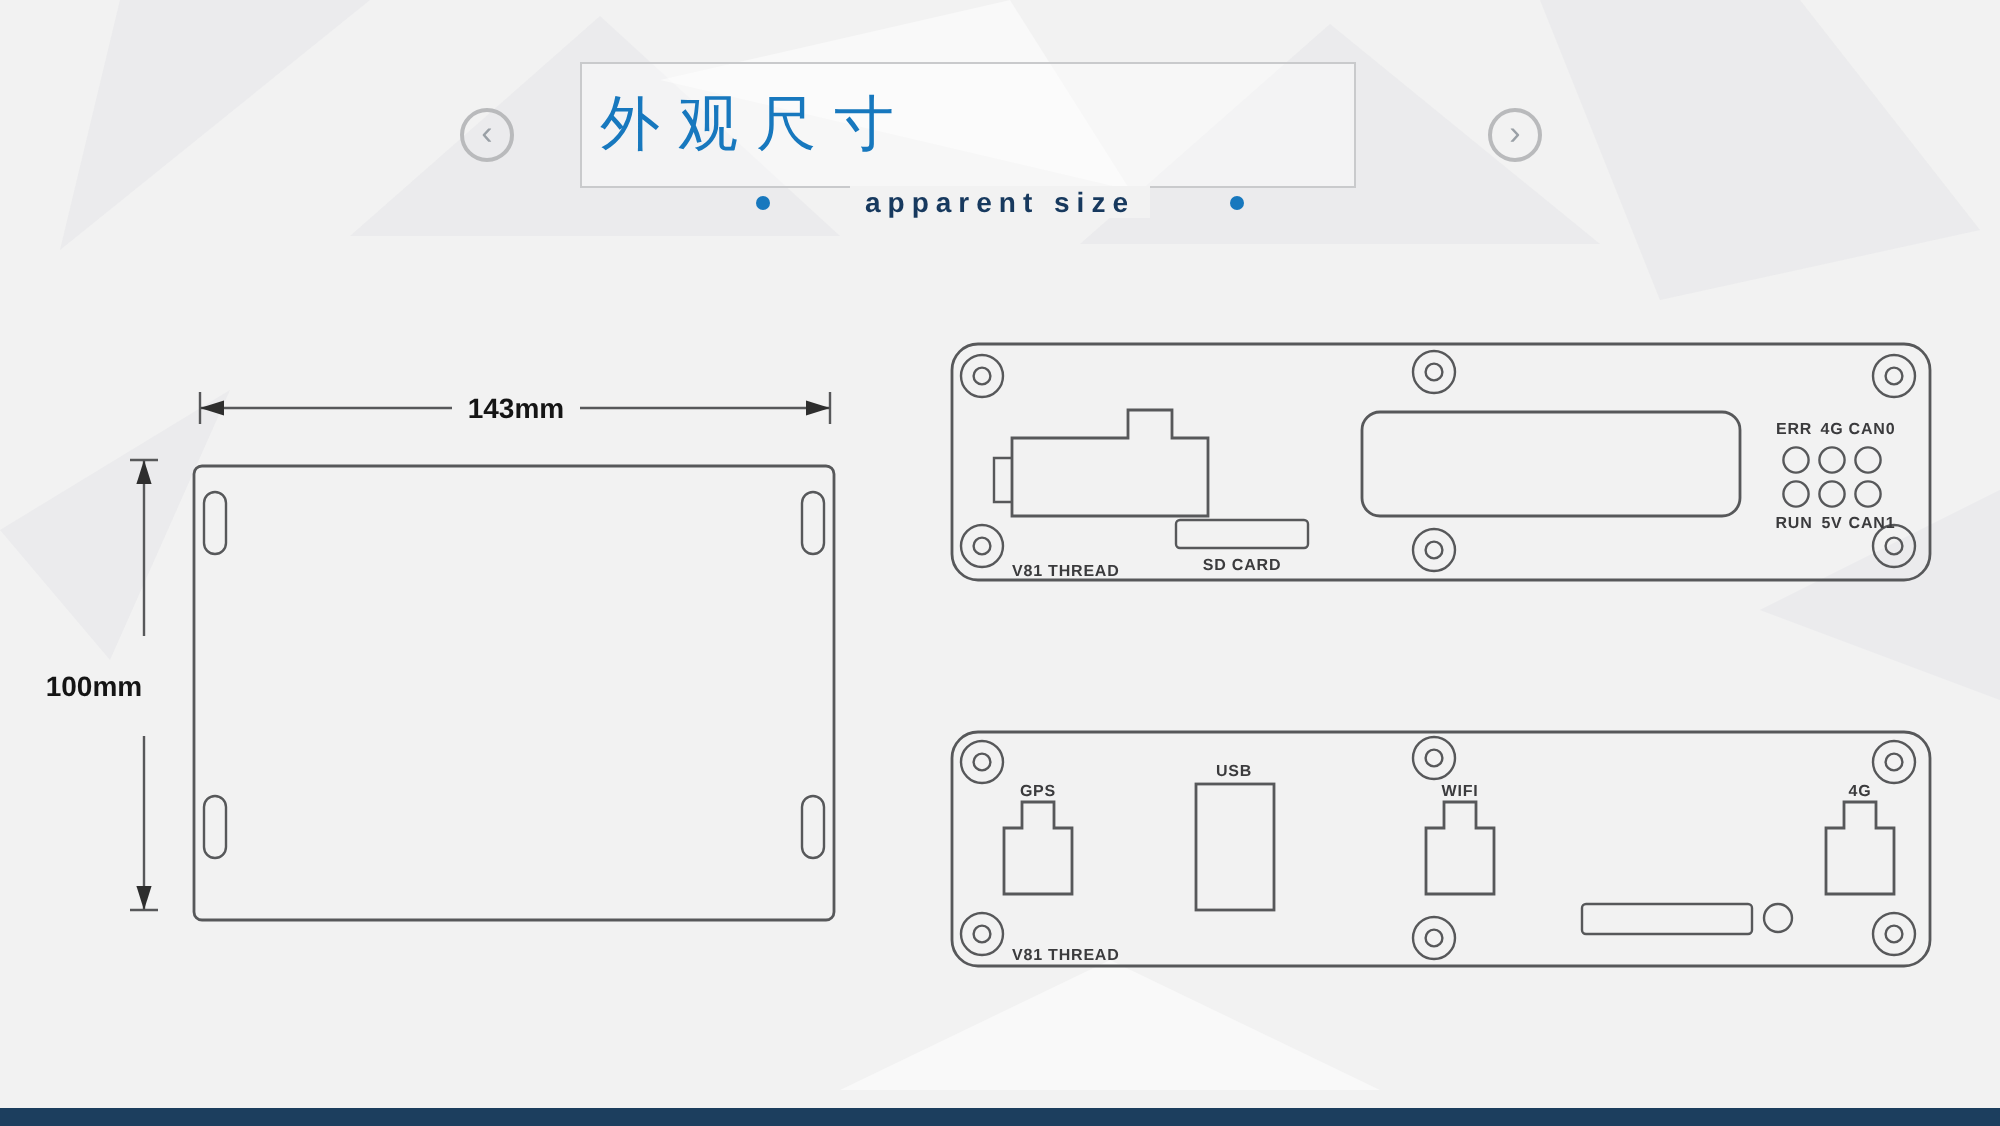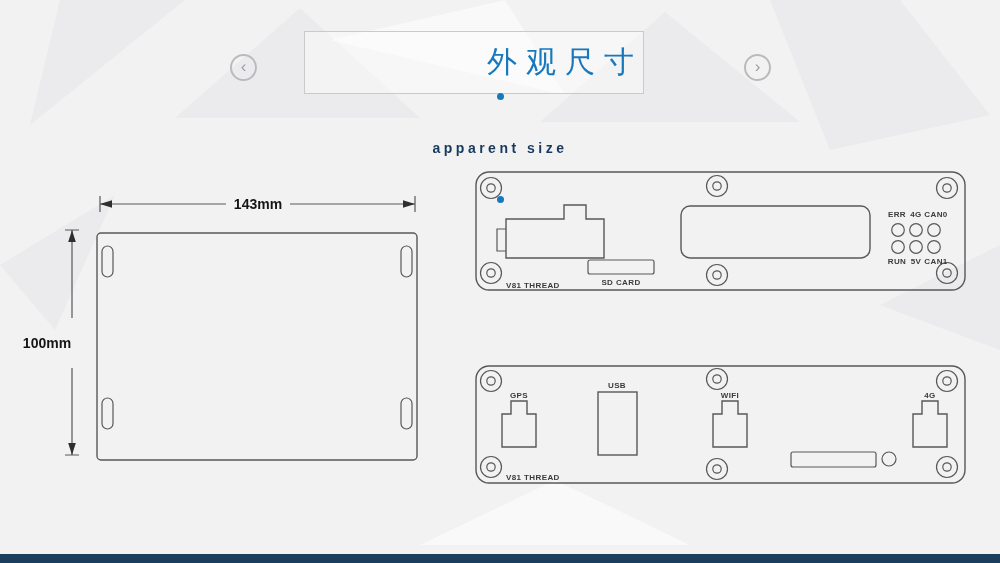--- a/index.html
+++ b/index.html
@@ -1,21 +1,21 @@
 <!DOCTYPE html>
 <html style="--accent: #1778be; --subtitle: #17395e; --line: #57585a; --label: #3b3b3d; --background: #f2f2f2; --footer: #1c3e5e;"><head>
 <meta charset="utf-8">
 <style>
   * { margin:0; padding:0; box-sizing:border-box; }
   html,body { width:1000px; height:563px; overflow:hidden; }
   body { position:relative; font-family:"Liberation Sans","DejaVu Sans",sans-serif; background:var(--background,#f2f2f2); }
   .wm-svg, .drawing { position:absolute; left:0; top:0; }
-  .header-box { position:absolute; left:304px; top:31px; width:340px; height:63px; border:1px solid #c9cacc; background:rgba(255,255,255,.4); display:flex; align-items:center; justify-content:flex-end; }
+  .header-box { position:absolute; left:290px; top:31px; width:388px; height:63px; border:1px solid #c9cacc; background:rgba(255,255,255,.4); display:flex; align-items:center; justify-content:flex-start; }
   .title { font-size:30px; letter-spacing:9px; text-indent:9px; color:var(--accent,#1778be); font-weight:400; }
-  .subtitle-row { position:absolute; left:0; top:93px; width:100%; display:flex; align-items:center; justify-content:center; gap:40px;flex-direction:column; }
+  .subtitle-row { position:absolute; left:0; top:93px; width:100%; display:flex; align-items:center; justify-content:center; gap:40px; }
   .subtitle-text { background:var(--background,#f2f2f2); padding:0 8px; font-size:14px; font-weight:bold; letter-spacing:3.5px; color:var(--subtitle,#17395e); }
   .dot { width:7px; height:7px; border-radius:50%; background:var(--accent,#1778be); }
   .nav-btn { position:absolute; top:54px; width:27px; height:27px; border-radius:50%; border:2px solid #b9babc; background:transparent; color:#9aa0a6; font-size:17px; line-height:1; display:flex; align-items:center; justify-content:center; cursor:pointer; padding-bottom:2px; }
   .nav-prev { left:230px; }
   .nav-next { left:744px; }
   .footer-bar { position:absolute; left:0; bottom:0; width:1000px; height:9px; background:var(--footer,#1c3e5e); }
   .ln  { fill:none; stroke:var(--line,#57585a); stroke-width:1.4; }
   .ln2 { fill:none; stroke:var(--line,#57585a); stroke-width:1.2; }
   .arr { fill:#2e2e2e; stroke:none; }
   .dim-text { fill:#151515; font-weight:bold; font-size:14px; font-family:"Liberation Sans",sans-serif; }

